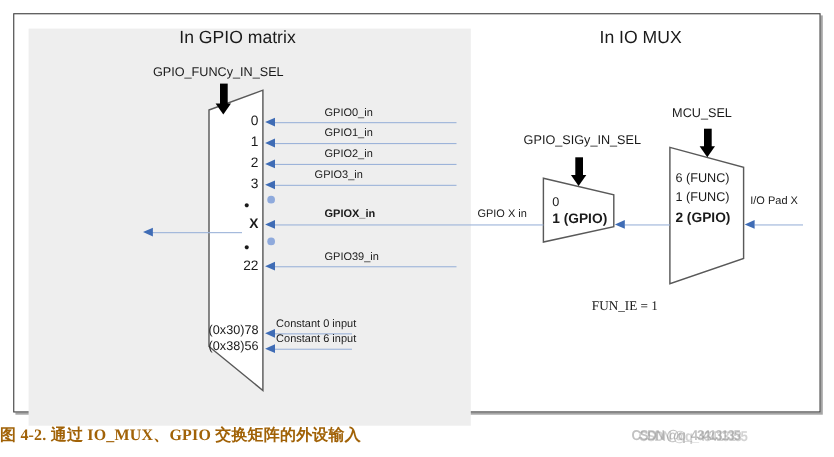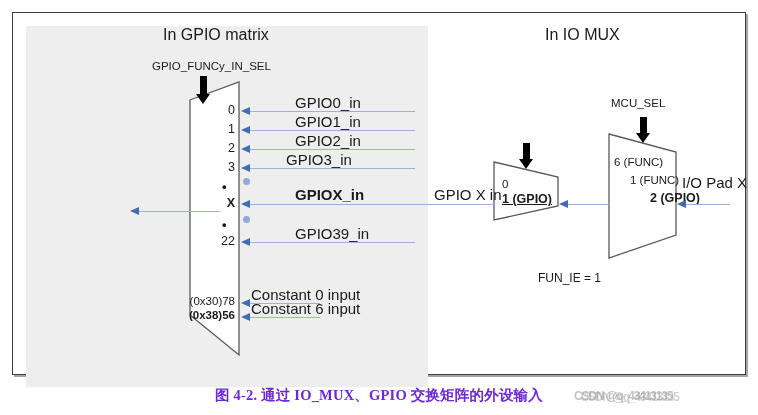--- a/index.html
+++ b/index.html
@@ -39,21 +39,21 @@
     top: 13px;
     width: 402px;
     height: 361px;
     background: #eeeeee;
   }
   
   .txt {
     position: absolute;
     white-space: nowrap;
     color: #1a1a1a;
-    font-size: 15px;
+    font-size: 10px;
     line-height: 13px;
   }
   .title {
     font-size: 16px;
     color: #1a1a1a;
   }
   .bold { font-weight: bold; }
   .num {
     position: absolute;
     font-size: 12.5px;
@@ -108,25 +108,24 @@
     border-right: 7.5px solid transparent;
     border-top: 10px solid #000;
   }
 
   
   #caption {
     position: absolute;
     left: 0;
     top: 386px;
     width: 758px;
-    text-align: center;
     font-family: "Liberation Serif", "DejaVu Serif", serif;
     font-size: 14.5px;
     font-weight: bold;
-    color: #6d28d9;
+    color: #a16207;
     letter-spacing: 0.2px;
   }
   
   #watermark {
     position: absolute;
     left: 574px;
     top: 388px;
     font-size: 13px;
     font-weight: bold;
     color: rgba(120,120,120,0.45);
@@ -160,21 +159,21 @@
 
     <polygon points="190,100 239,82 239,355 190,315" fill="#ffffff" stroke="#595959" stroke-width="1.3"></polygon>
 
     <polygon points="494,162 558,177 558,206 494,220" fill="#ffffff" stroke="#595959" stroke-width="1.3"></polygon>
 
     <polygon points="609,134 676,152 676,235 609,258" fill="#ffffff" stroke="#595959" stroke-width="1.3"></polygon>
   </svg>
 
   <div class="txt title" style="left:163px; top:28px;">In GPIO matrix</div>
 
-  <div class="txt" style="left:152px; top:60px; font-size:11.5px;">GPIO_FUNCy_IN_SEL</div>
+  <div class="txt" style="left:139px; top:60px; font-size:11.5px;">GPIO_FUNCy_IN_SEL</div>
 
   <div class="sel-arrow" style="left:196px; top:76px; width:15px; height:28px;">
     <div class="shaft" style="height:19px;"></div>
     <div class="head" style="top:18px;"></div>
   </div>
 
   <div class="wire" style="left:134px; top:211px; width:86px;"></div>
   <div class="arrow-l" style="left:130px; top:207px;"></div>
 
   <div class="num" style="left:200px; top:103px; width:35px;">0</div>
@@ -211,55 +210,56 @@
   <div class="num" style="left:196px; top:234px; width:39px;">22</div>
   <div class="wire" style="left:250px; top:242px; width:165px;"></div>
   <div class="arrow-l" style="left:241px; top:238px;"></div>
   <div class="txt" style="left:295px; top:227px;">GPIO39_in</div>
 
   <div class="num" style="left:168px; top:295px; width:67px; font-size:11.5px;">(0x30)78</div>
   <div class="wire" style="left:250px; top:303px; width:70px;"></div>
   <div class="arrow-l" style="left:241px; top:299px;"></div>
   <div class="txt" style="left:251px; top:288px;">Constant 0 input</div>
 
-  <div class="num" style="left:168px; top:309px; width:67px; font-size:11.5px;font-weight:bold;">(0x38)56</div>
+  <div class="num" style="left:168px; top:309px; width:67px; font-size:11.5px;">(0x38)56</div>
   <div class="wire" style="left:250px; top:317px; width:70px;"></div>
   <div class="arrow-l" style="left:241px; top:313px;"></div>
   <div class="txt" style="left:251px; top:302px;">Constant 6 input</div>
 
   <div class="txt title" style="left:545px; top:28px;">In IO MUX</div>
 
+  <div class="txt" style="left:476px; top:122px; font-size:11.5px;">GPIO_SIGy_IN_SEL</div>
   <div class="sel-arrow" style="left:519px; top:143px; width:15px; height:26px;">
     <div class="shaft" style="height:17px;"></div>
     <div class="head" style="top:16px;"></div>
   </div>
 
   <div class="txt" style="left:502px; top:178px; font-size:11.5px;">0</div>
-  <div class="txt bold" style="left:502px; top:193px; font-size:12.5px;text-decoration:underline;">1 (GPIO)</div>
+  <div class="txt bold" style="left:502px; top:193px; font-size:12.5px;">1 (GPIO)</div>
 
   <div class="txt" style="left:434px; top:188px;">GPIO X in</div>
 
   <div class="wire" style="left:568px; top:204px; width:41px;"></div>
   <div class="arrow-l" style="left:559px; top:200px;"></div>
 
   <div class="txt" style="left:611px; top:97px; font-size:11.5px;">MCU_SEL</div>
   <div class="sel-arrow" style="left:636px; top:117px; width:15px; height:26px;">
     <div class="shaft" style="height:17px;"></div>
     <div class="head" style="top:16px;"></div>
   </div>
 
   <div class="txt" style="left:614px; top:156px; font-size:11.5px;">6 (FUNC)</div>
-  <div class="txt" style="left:614px; top:174px; font-size:11.5px;margin-left:16px;">1 (FUNC)</div>
-  <div class="txt bold" style="left:614px; top:192px; font-size:12.5px;margin-left:36px;">2 (GPIO)</div>
+  <div class="txt" style="left:614px; top:174px; font-size:11.5px;">1 (FUNC)</div>
+  <div class="txt bold" style="left:614px; top:192px; font-size:12.5px;">2 (GPIO)</div>
 
   <div class="txt" style="left:682px; top:176px;">I/O Pad X</div>
   <div class="wire" style="left:686px; top:204px; width:44px;"></div>
   <div class="arrow-l" style="left:677px; top:200px;"></div>
 
-  <div class="txt" style="left:538px; top:272px; font-size:12px;">FUN_IE = 1</div>
+  <div class="txt" style="left:538px; top:272px; font-size:12px;font-family:Liberation Serif, serif;">FUN_IE = 1</div>
 
   <div id="caption">图 4-2. 通过 IO_MUX、GPIO 交换矩阵的外设输入</div>
 
   <div id="watermark">
     <span>CSDN @q_43413135</span>
     <span class="dup">CSDN @q_43413135</span>
   </div>
 
 </div>
 

